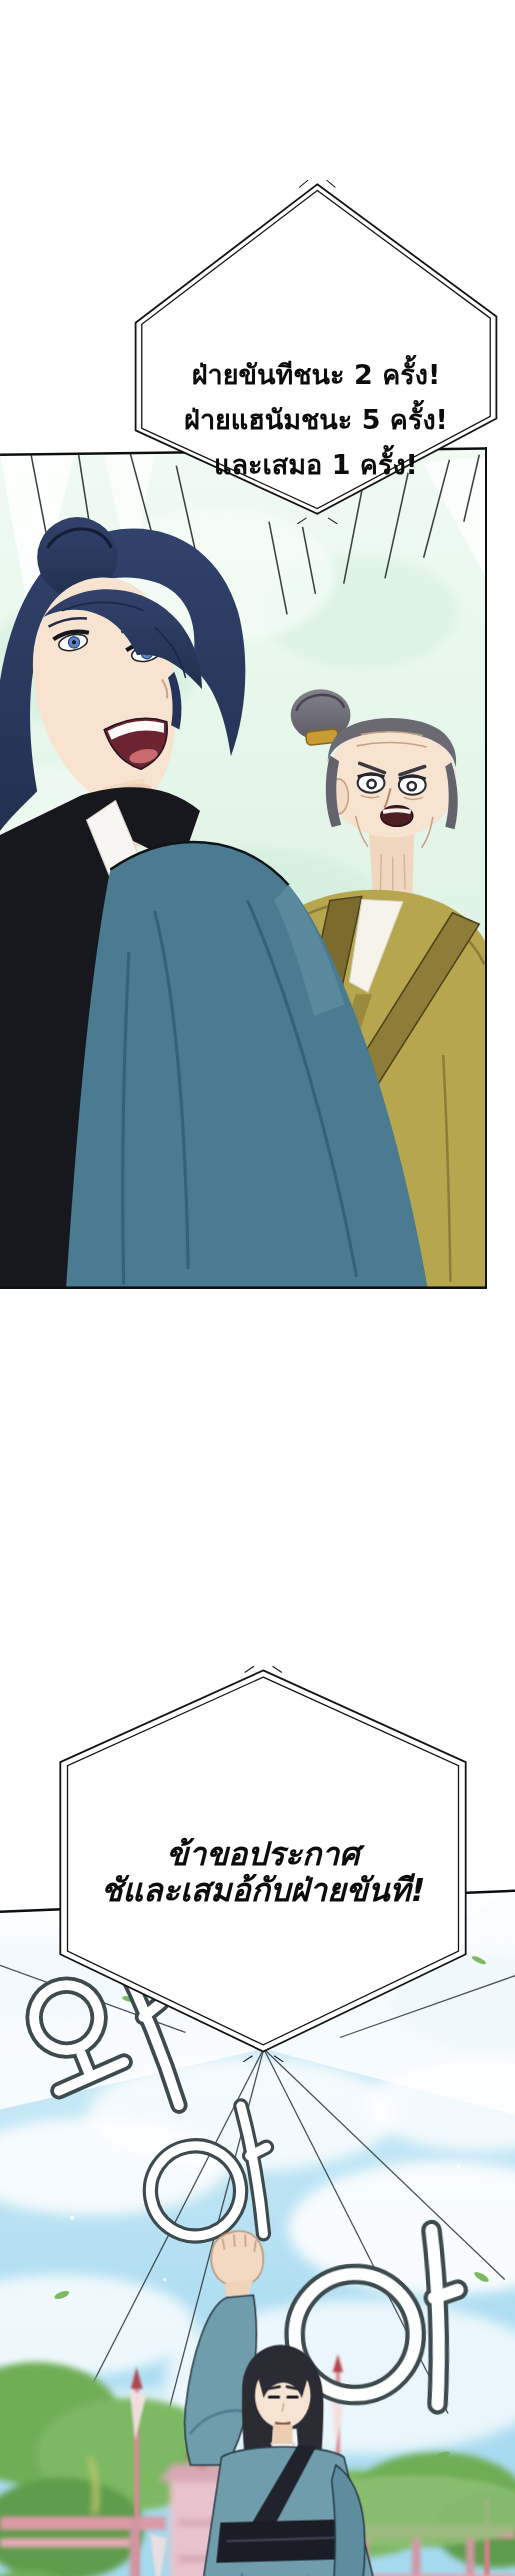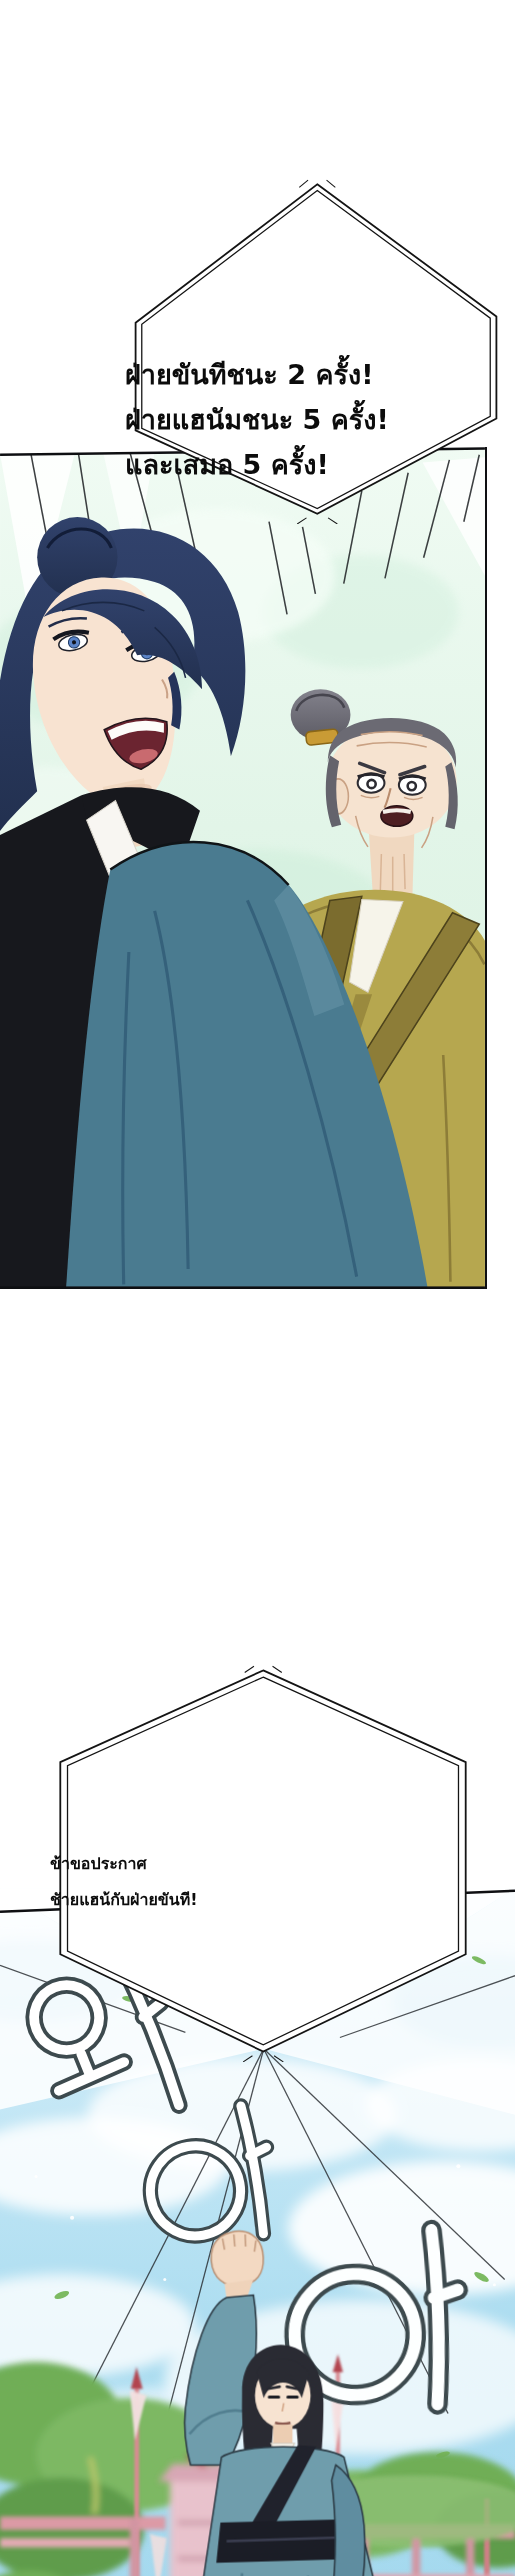--- a/index.html
+++ b/index.html
@@ -5,23 +5,23 @@
   html,body{margin:0;padding:0;background:#ffffff;}
   #page{position:relative;width:515px;height:3352px;background:#fff;overflow:hidden;
         font-family:"DejaVu Sans","Liberation Sans",sans-serif;}
   .abs{position:absolute;}
   .panel{position:absolute;left:0;overflow:hidden;background:#fff;}
   #panel1{top:447px;width:485px;height:842px;border-right:2.6px solid #0e0f12;}
   #panel2{top:1888px;width:515px;height:1106px;}
   .bubble{position:absolute;}
   #bubble1{left:125px;top:174px;width:382px;height:350px;}
   #bubble2{left:50px;top:1660px;width:426px;height:402px;}
-  .btxt{position:absolute;left:0;width:100%;text-align:left;color:#0c0c0c;font-weight:bold;}
+  .btxt{position:absolute;left:0;width:100%;text-align:center;color:#0c0c0c;font-weight:bold;}
   #b1text{top:178px;font-size:27px;line-height:45px;}
-  #b2text{top:186px;font-size:16px;line-height:36px;}
+  #b2text{top:176px;font-size:32px;line-height:36px;font-style:italic;}
   .sfx{position:absolute;color:transparent;font-weight:bold;pointer-events:none;}
   #sfx1{left:4.1px;top:92px;font-size:155px;transform:rotate(-22deg);}
   #sfx2{left:131px;top:219px;font-size:139px;transform:rotate(-10deg);}
   #sfx3{left:284px;top:330px;font-size:175px;transform:rotate(-2deg);}
   svg{display:block;}
 </style>
 </head>
 <body>
 
 <div id="page">
@@ -189,21 +189,21 @@
       <g stroke="#141414" stroke-width="2">
         <line x1="355" y1="12" x2="338" y2="26"></line>
           <line x1="391" y1="12" x2="408" y2="26"></line>
         <line x1="352" y1="668" x2="334" y2="680"></line>
           <line x1="394" y1="668" x2="412" y2="680"></line>
       </g>
     </svg>
     <div id="b1text" class="btxt">
       <div>ฝ่ายขันทีชนะ 2 ครั้ง!</div>
       <div>ฝ่ายแฮนัมชนะ 5 ครั้ง!</div>
-      <div>และเสมอ 5 ครั้ง!</div>
+      <div>และเสมอ 1 ครั้ง!</div>
     </div>
   </div>
 
   <div id="panel2" class="panel">
     <svg width="515" height="1106" viewBox="0 0 1000 2147">
       <defs>
         <linearGradient id="skyG" x1="0" y1="0" x2="0" y2="1">
           <stop offset="0" stop-color="#e8f6fc"></stop>
             <stop offset="0.18" stop-color="#c6e8f6"></stop>
           <stop offset="0.42" stop-color="#aadcf0"></stop>
@@ -471,18 +471,18 @@
       <polygon points="414,33 793,205 793,565 414,747 34,565 34,205" fill="none" stroke="#141414" stroke-width="2.5"></polygon>
       <g stroke="#141414" stroke-width="2">
         <line x1="396" y1="12" x2="378" y2="24"></line>
           <line x1="432" y1="12" x2="450" y2="24"></line>
         <line x1="393" y1="768" x2="375" y2="780"></line>
           <line x1="435" y1="768" x2="453" y2="780"></line>
       </g>
     </svg>
     <div id="b2text" class="btxt">
       <div>ข้าขอประกาศ</div>
-      <div>ชัายแฮน้กับฝ่ายขันที!</div>
+      <div>ชัและเสมอ้กับฝ่ายขันที!</div>
     </div>
   </div>
 
 </div>
 
 
 </body></html>

